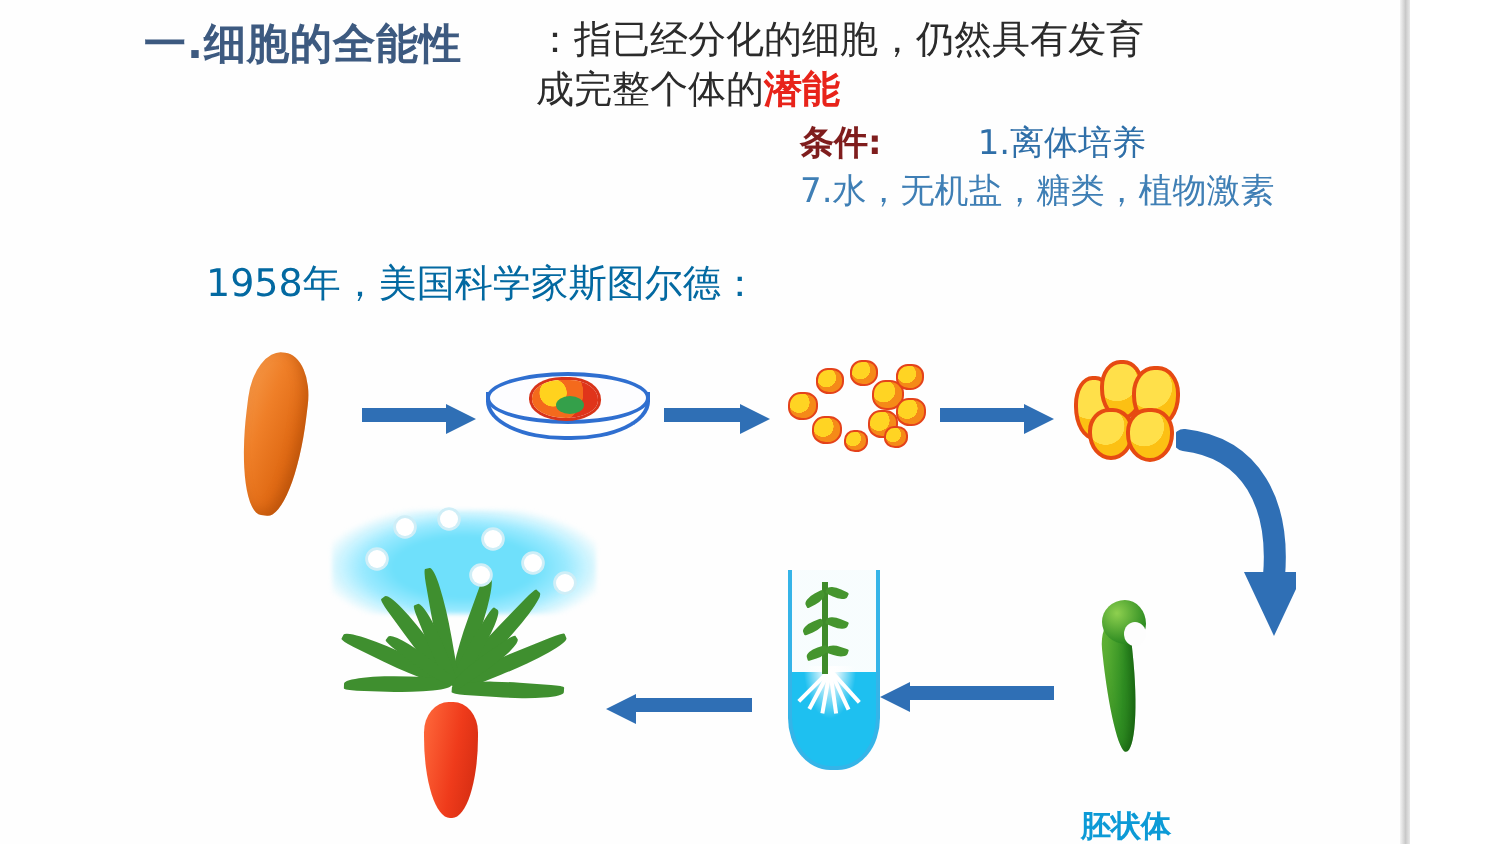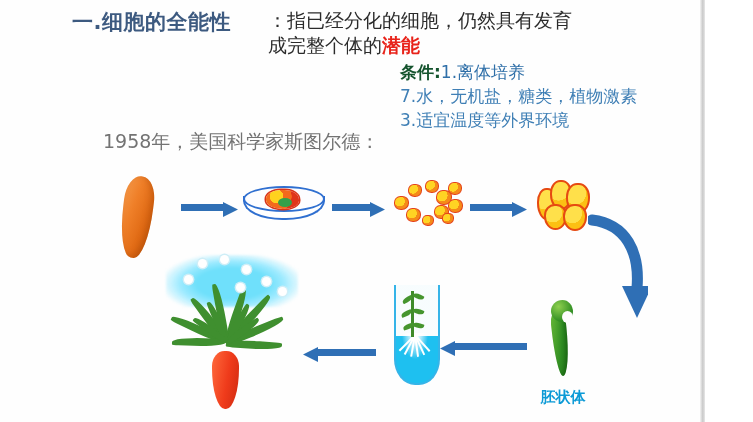--- a/index.html
+++ b/index.html
@@ -36,26 +36,26 @@
     font-size:19px;line-height:25px;color:#2b2b2b;
     white-space:nowrap;
   }
   #definition .hl{color:#e8231a;font-weight:bold;}
 
   #conditions{
     position:absolute;left:400px;top:60px;
     font-size:17px;line-height:24px;color:#3f7fb5;
     white-space:nowrap;
   }
-  #conditions .k{font-weight:bold;color:#14532d;margin-top:40px;}
-  #conditions .num{color:#2f6fa8;}
+  #conditions .k{font-weight:bold;color:#7f1d1d;margin-top:40px;}
+  #conditions .num{color:#2f6fa8;margin-left:48px;}
 
   #year-line{
     position:absolute;left:103px;top:129px;
-    font-size:19px;color:#737373;white-space:nowrap;
+    font-size:19px;color:#0369a1;white-space:nowrap;
   }
 
   
   .lbl{
     position:absolute;
     font-size:15px;font-weight:bold;color:#0c9ad6;
     white-space:nowrap;text-align:center;
   }
   .arrow{position:absolute;}
 
@@ -189,21 +189,20 @@
   <div id="definition">
     <div>：指已经分化的细胞，仍然具有发育</div>
     <div><span>成完整个体的</span><span class="hl">潜能</span></div>
   </div>
 
   <div id="heading">一.细胞的全能性</div>
 
   <div id="conditions">
     <div><span class="k">条件:</span><span class="num">1.离体培养</span></div>
     <div>7.水，无机盐，糖类，植物激素</div>
-    <div>3.适宜温度等外界环境</div>
   </div>
 
   <div id="year-line">1958年，美国科学家斯图尔德：</div>
 
   <div id="carrot-root">
     <div class="body"></div>
   </div>
 
   <svg class="arrow" style="left:179px;top:194px;" width="62" height="24">
     <path d="M2,14 L44,14 L44,8 L59,15.5 L44,23 L44,17 L2,17 Z" fill="#2f6fb5"></path>
@@ -250,21 +249,21 @@
   <svg class="arrow" style="left:588px;top:206px;" width="60" height="130">
     <path d="M4,14 C38,18 52,46 49,82" stroke="#2f6fb5" stroke-width="11" fill="none" stroke-linecap="round"></path>
     <path d="M49,112 L34,80 L64,80 Z" fill="#2f6fb5"></path>
   </svg>
 
   <div id="embryoid">
     <div class="stalk"></div>
     <div class="head"></div>
     <div class="notch"></div>
   </div>
-  <div class="lbl" style="left:508px;top:388px;width:110px;">胚状体</div>
+  <div class="lbl" style="left:508px;top:404px;width:110px;">胚状体</div>
 
   <svg class="arrow" style="left:437px;top:333px;" width="92" height="24">
     <path d="M90,14 L18,14 L18,8 L3,15.5 L18,23 L18,17 L90,17 Z" fill="#2f6fb5"></path>
     <rect x="18" y="10" width="72" height="7" fill="#2f6fb5"></rect>
   </svg>
 
   <div id="tube">
     <div class="glass"></div>
     <div class="roots">
       <b style="transform:rotate(-42deg);"></b>

